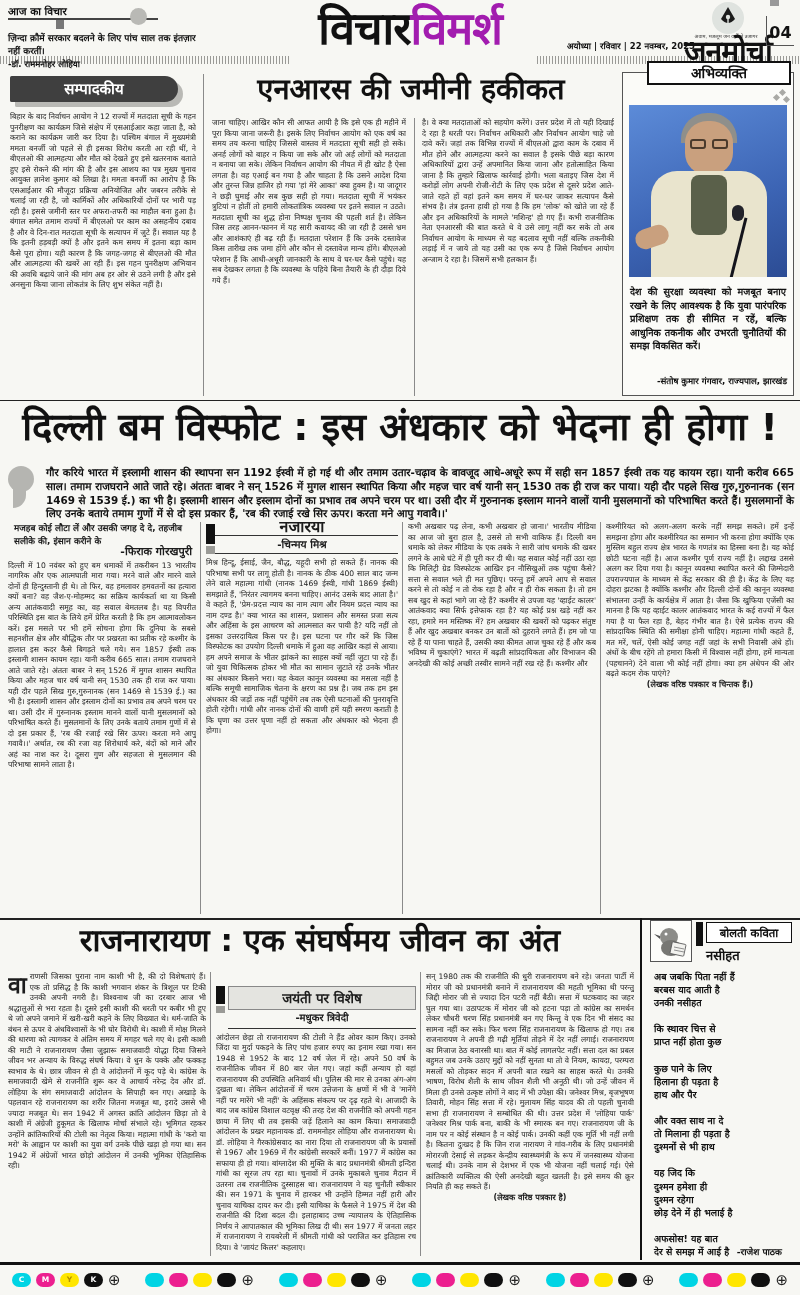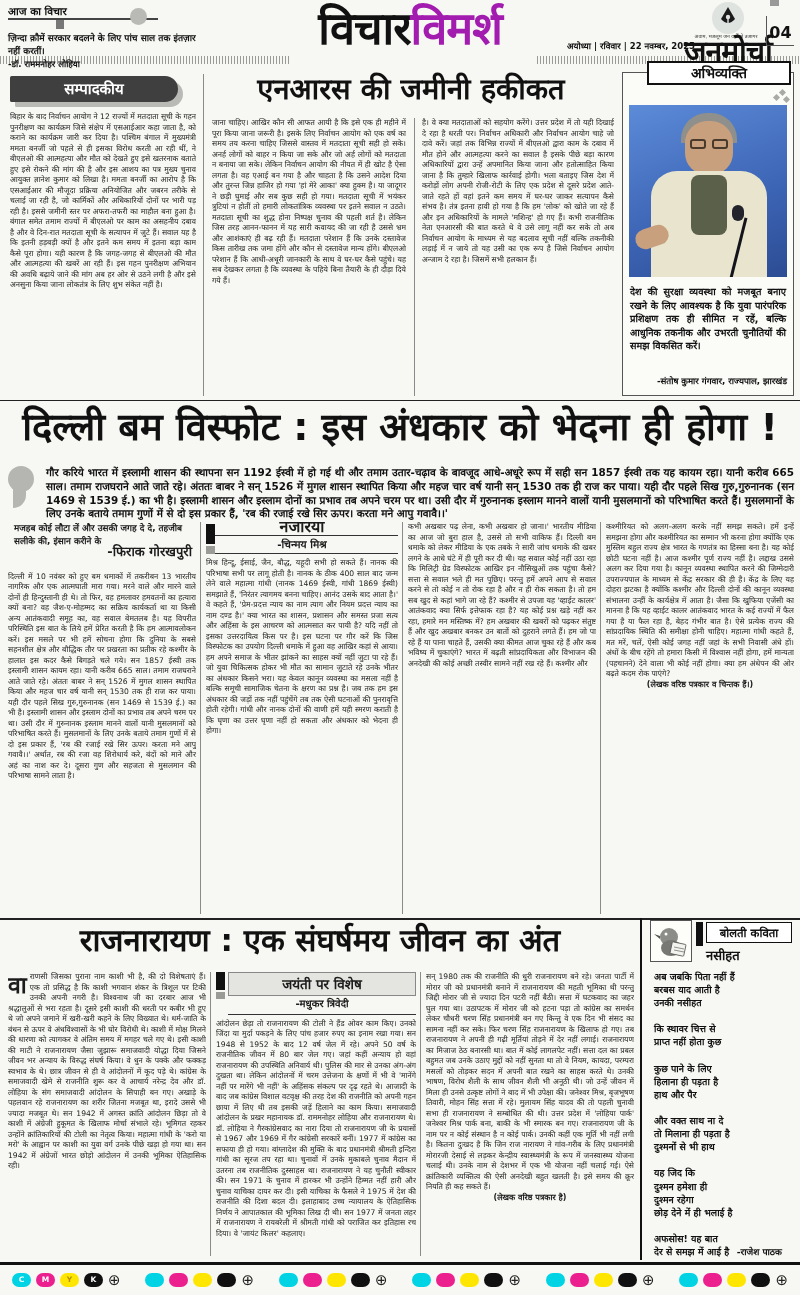--- a/index.html
+++ b/index.html
@@ -61,32 +61,32 @@
   .ph-michead { position:absolute; left:103px; top:100px; width:12px; height:16px; border-radius:6px; background:#23232b; }
   .exp-quote { position:absolute; left:7px; top:212px; width:156px; font-size:9.6px; line-height:13.6px; font-weight:600; text-align:justify; }
   .exp-author { position:absolute; left:7px; right:6px; bottom:8px; font-size:8.6px; font-weight:bold; text-align:right; }
 
   
   .blast-headline { left:0; top:404px; width:800px; text-align:center; font-size:38px; font-weight:bold; line-height:46px; }
   .q-ball { left:8px; top:466px; width:26px; height:26px; border-radius:50%; background:#b5b5b1; }
   .q-tail { left:13px; top:486px; width:13px; height:22px; border-radius:0 0 14px 0; background:#b5b5b1; }
   .blast-intro { left:46px; top:458px; width:748px; font-size:10.4px; line-height:13.8px; font-weight:600; text-align:justify;margin-top:8px; }
   .sher { font-weight:bold; font-size:8.8px; line-height:12.5px; text-align:left; padding-left:6px; }
-  .sher-author { font-weight:bold; font-size:13px; text-align:right; padding-right:4px; margin-bottom:14px; }
+  .sher-author { font-weight:bold; font-size:11px; text-align:right; padding-right:4px; margin-bottom:3px; }
   .naz-box { position:relative; margin-bottom:4px; border-bottom:1px solid #333; }
   .naz-sq { position:absolute; left:0; top:2px; width:9px; height:20px; background:#111; }
   .naz-sq2 { position:absolute; left:0; top:24px; width:9px; height:8px; background:#9a9a96; }
   .naz-title { font-size:16px; font-weight:bold; text-align:center; border-bottom:1.5px solid #333; padding-bottom:2px; }
   .naz-author { font-size:10.5px; font-weight:bold; text-align:center; padding:3px 0 4px; }
   .signoff { font-weight:bold; text-align:center; font-size:8px; }
 
   
   .raj-headline { left:0; top:920px; width:640px; text-align:center; font-size:31px; font-weight:bold; line-height:40px; }
   .dropcap { float:left; font-size:23px; line-height:24px; font-weight:bold; padding:1px 3px 0 0; }
-  .spec-box { position:relative; margin-bottom:4px; }
+  .spec-box { position:relative; margin-bottom:4px;margin-top:14px; }
   .spec-bar { background:#e4e4e0; border:1px solid #888; font-size:13.5px; font-weight:bold; text-align:center; line-height:22px; height:24px; margin-left:12px; }
   .spec-sq { position:absolute; left:0; top:0; width:9px; height:18px; background:#111; }
   .spec-sq2 { position:absolute; left:0; top:20px; width:9px; height:7px; background:#9a9a96; }
   .spec-author { font-size:10px; font-weight:bold; text-align:center; border-bottom:1.5px solid #333; padding:3px 0 4px; margin-left:12px; }
   .poem-divider { left:640px; top:918px; width:2px; height:342px; background:#111; position:absolute; }
   .poem-box { left:650px; top:920px; width:144px; height:340px; position:absolute; }
   .poem-head { position:relative; height:46px; }
   .bird-box { position:absolute; left:0; top:0; width:42px; height:42px; border:1px solid #555; background:#fdfdfa; }
   .poem-bar { position:absolute; left:46px; top:2px; width:7px; height:24px; background:#111; }
   .poem-label { position:absolute; left:56px; top:2px; width:86px; border:1.5px solid #111; font-size:11.5px; font-weight:bold; text-align:center; padding:2px 0; background:#fff; }

